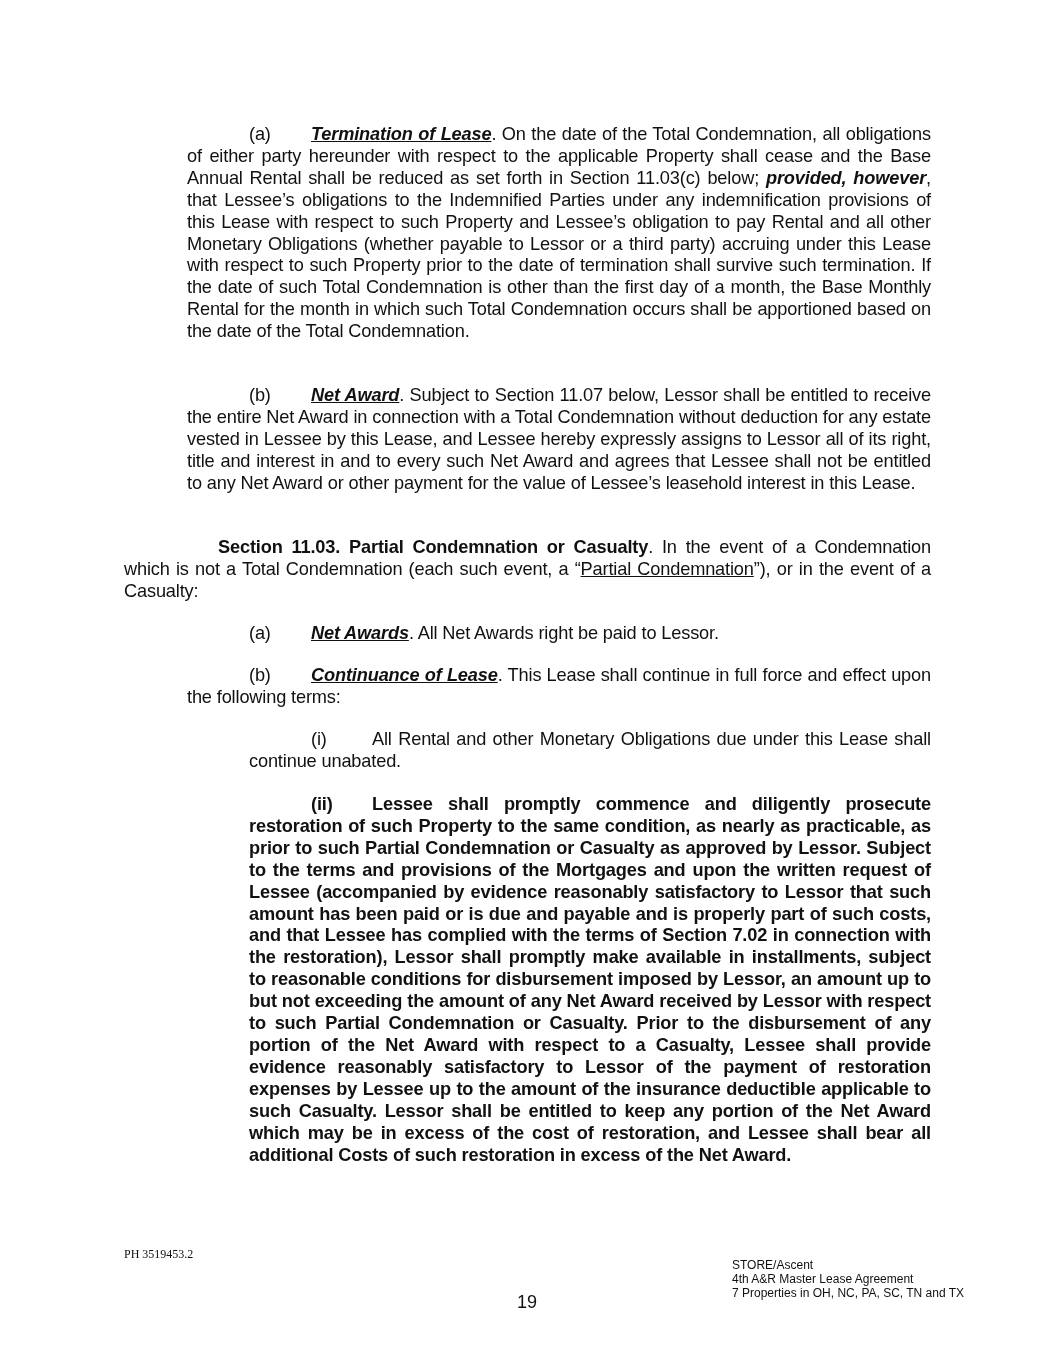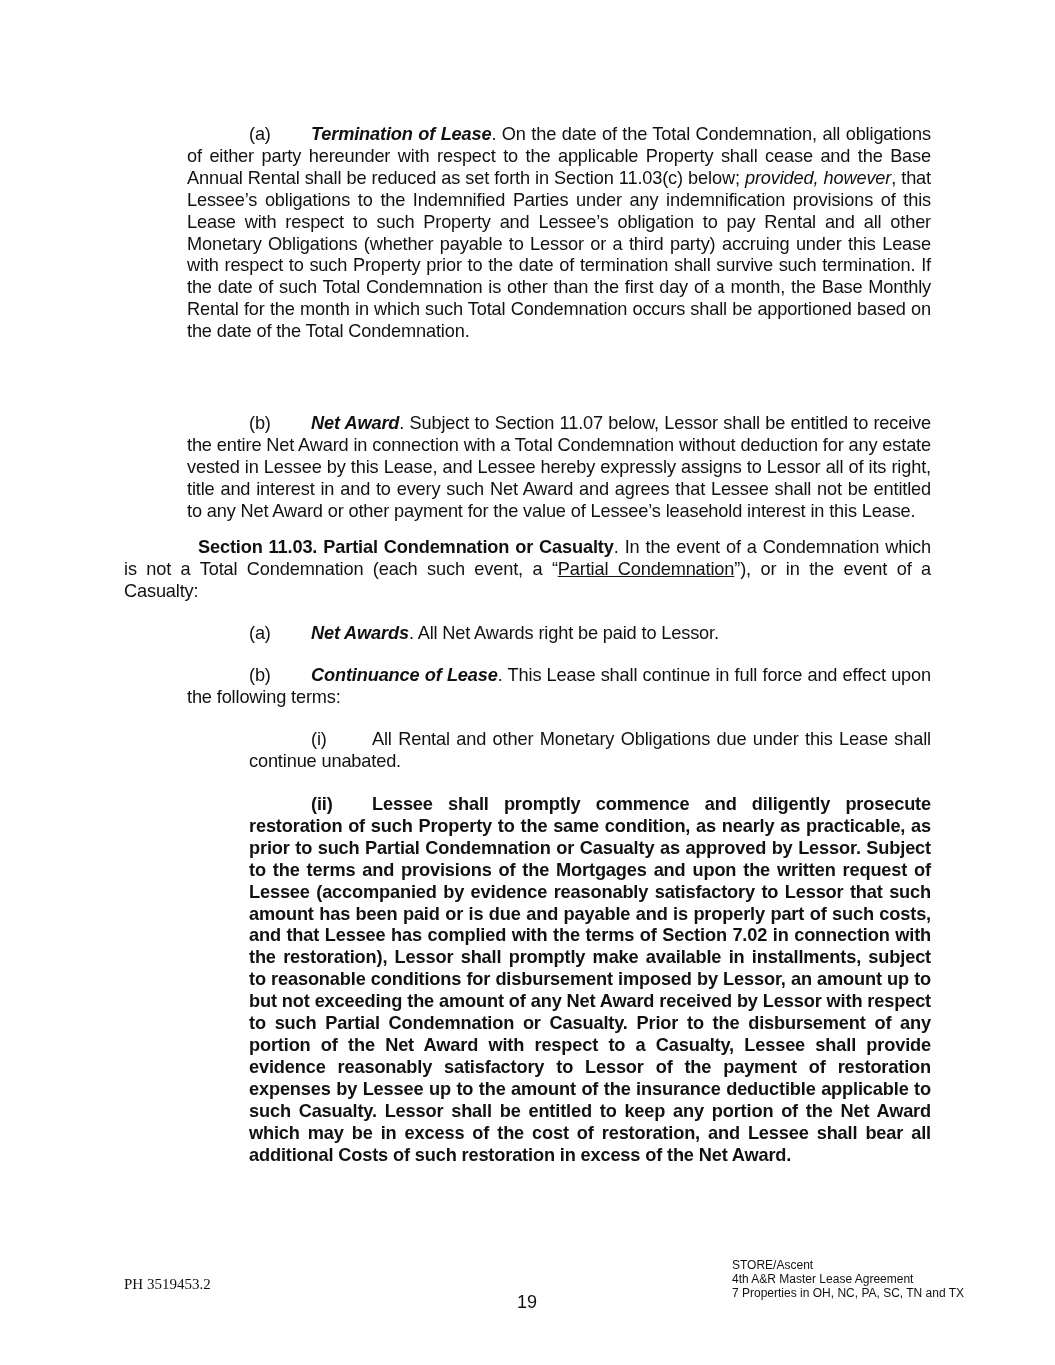--- a/index.html
+++ b/index.html
@@ -5,40 +5,40 @@
   html, body { margin: 0; padding: 0; background: #ffffff; }
   body { width: 1055px; height: 1365px; position: relative; overflow: hidden;
          font-family: "Liberation Sans", sans-serif; color: #111111; }
   .para { position: absolute; font-size: 18.2px; line-height: 21.9px; text-align: justify;
           text-align-last: left; letter-spacing: -0.15px; }
   .ind1 { left: 187px; width: 744px; }
   .ind2 { left: 249px; width: 682px; }
   .full { left: 124px; width: 807px; }
   .lbl { display: inline-block; }
   .b { font-weight: bold; }
-  .bi { font-weight: bold; font-style: italic; }
-  .i { font-style: italic; }
+  .bi { font-weight: bold; font-style: italic; text-decoration: underline; }
+  .i { font-style: italic; font-weight: bold; }
   .u { text-decoration: underline; }
-  .footer-left { position: absolute; left: 124px; top: 1276px; font-family: "Liberation Serif", serif; font-size: 15px; }
+  .footer-left { position: absolute; left: 124px; top: 1247px; font-family: "Liberation Serif", serif; font-size: 12px; }
   .page-num { position: absolute; left: 517px; top: 1292px; font-size: 18px; }
   .footer-right { position: absolute; left: 732px; top: 1258px; font-size: 12px; line-height: 14px; }
 </style>
 </head>
 <body>
 
 <div class="para ind1" style="top:124px;">
   <span class="lbl" style="margin-left:62px;width:62px;">(a)</span><span class="bi">Termination of Lease</span><span>.  On the date of the Total Condemnation, all obligations of either party hereunder with respect to the applicable Property shall cease and the Base Annual Rental shall be reduced as set forth in Section 11.03(c) below; </span><span class="i">provided, however</span><span>, that Lessee’s obligations to the Indemnified Parties under any indemnification provisions of this Lease with respect to such Property and Lessee’s obligation to pay Rental and all other Monetary Obligations (whether payable to Lessor or a third party) accruing under this Lease with respect to such Property prior to the date of termination shall survive such termination.  If the date of such Total Condemnation is other than the first day of a month, the Base Monthly Rental for the month in which such Total Condemnation occurs shall be apportioned based on the date of the Total Condemnation.</span>
 </div>
 
-<div class="para ind1" style="top:385px;margin-top:28px;">
+<div class="para ind1" style="top:385px;">
   <span class="lbl" style="margin-left:62px;width:62px;">(b)</span><span class="bi">Net Award</span><span>.  Subject to Section 11.07 below, Lessor shall be entitled to receive the entire Net Award in connection with a Total Condemnation without deduction for any estate vested in Lessee by this Lease, and Lessee hereby expressly assigns to Lessor all of its right, title and interest in and to every such Net Award and agrees that Lessee shall not be entitled to any Net Award or other payment for the value of Lessee’s leasehold interest in this Lease.</span>
 </div>
 
 <div class="para full" style="top:537px;">
-  <span style="margin-left:74px;" class="b">Section 11.03.  Partial Condemnation or Casualty</span><span>.  In the event of a Condemnation which is not a Total Condemnation (each such event, a “</span><span class="u">Partial Condemnation</span><span>”), or in the event of a Casualty:</span>
+  <span style="margin-left:94px;" class="b">Section 11.03.  Partial Condemnation or Casualty</span><span>.  In the event of a Condemnation which is not a Total Condemnation (each such event, a “</span><span class="u">Partial Condemnation</span><span>”), or in the event of a Casualty:</span>
 </div>
 
 <div class="para ind1" style="top:623px;">
   <span class="lbl" style="margin-left:62px;width:62px;">(a)</span><span class="bi">Net Awards</span><span>.  All Net Awards right be paid to Lessor.</span>
 </div>
 
 <div class="para ind1" style="top:665px;">
   <span class="lbl" style="margin-left:62px;width:62px;">(b)</span><span class="bi">Continuance of Lease</span><span>. This Lease shall continue in full force and effect upon the following terms:</span>
 </div>
 

